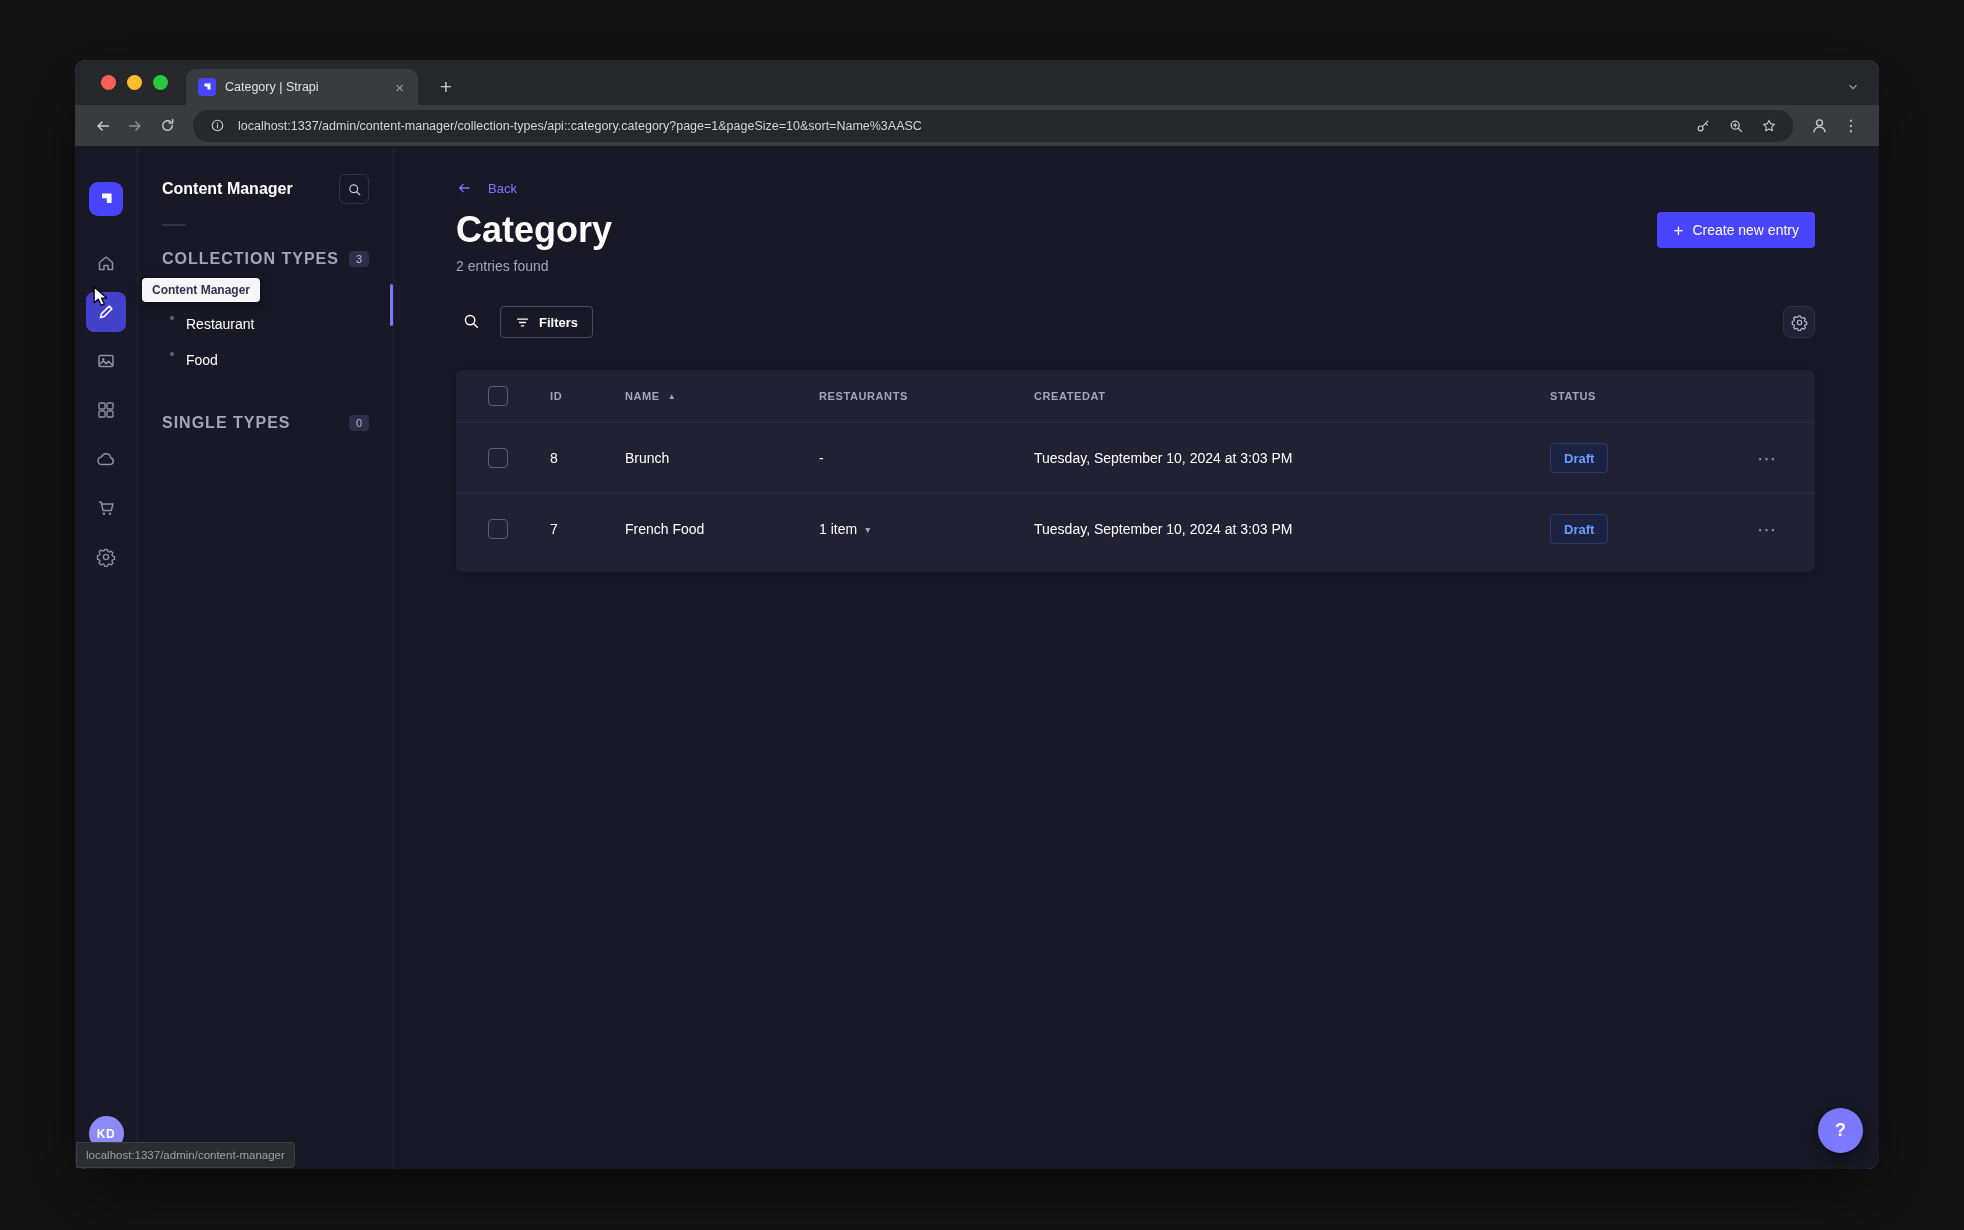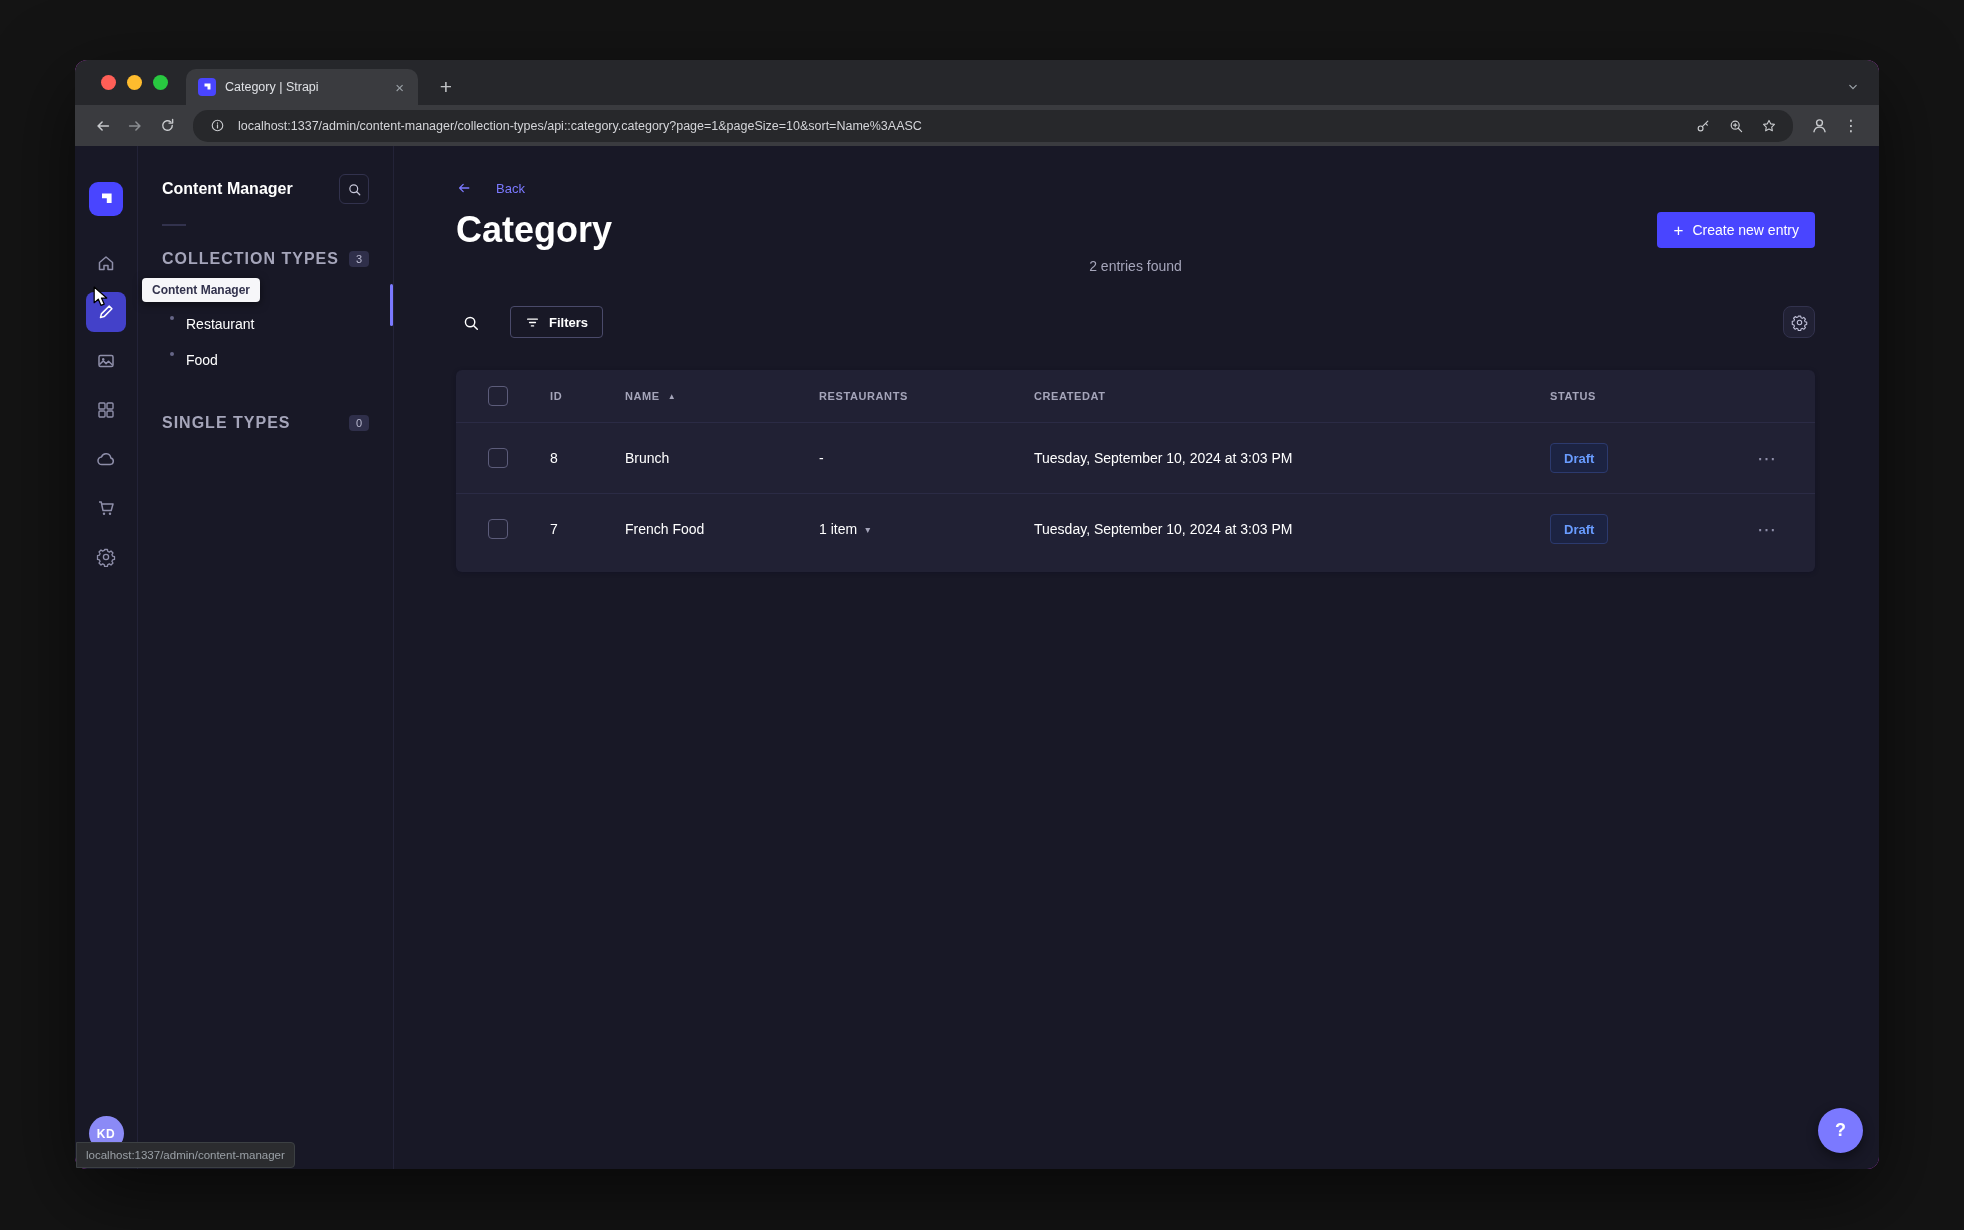--- a/index.html
+++ b/index.html
@@ -66,31 +66,31 @@
   .section-label { font-size:16px; letter-spacing:1px; color:#a5a5ba; font-weight:700; }
   .count-badge { background:#2f2f4a; color:#b9b9cf; font-size:11px; border-radius:4px; padding:2px 7px; }
   .nav-item { display:flex; align-items:flex-start; gap:12px; height:36px; padding-left:8px; border-radius:4px; font-size:14px; color:#fff; }
   .nav-item .dot { width:4px; height:4px; border-radius:50%; background:#666687; flex:none; }
   .nav-item.active { color:#7b79ff; }
   .nav-item.active .dot { background:#7b79ff; }
   .single-types { margin-top:26px; }
   .active-indicator { position:absolute; right:0; top:138px; width:3px; height:42px; background:#7b79ff; border-radius:2px; }
 
   .main { flex:1; min-width:0; padding:34px 64px 0 62px; }
-  .back-row { display:inline-flex; align-items:center; gap:24px; color:#7b79ff; font-size:13px; margin-bottom:12px; }
+  .back-row { display:inline-flex; align-items:center; gap:16px; color:#7b79ff; font-size:13px; margin-bottom:12px; }
   .title-row { display:flex; justify-content:space-between; align-items:flex-start; }
   .page-title { font-size:36px; font-weight:700; color:#fff; line-height:1.2; }
   .create-btn {
     background:#4945ff; color:#fff; font-size:14px; border:none; border-radius:4px;
     height:36px; padding:0 16px; display:flex; align-items:center; gap:9px; margin-top:4px; cursor:pointer;
   }
   .create-btn .plus { font-size:17px; font-weight:400; line-height:1; }
-  .subtitle { color:#a5a5ba; font-size:14px; margin-top:7px;text-align:center; }
-
-  .controls { display:flex; align-items:flex-end; gap:24px; margin-top:32px; }
+  .subtitle { color:#a5a5ba; font-size:14px; margin-top:7px; }
+
+  .controls { display:flex; align-items:flex-start; gap:14px; margin-top:32px; }
   .icon-btn-plain { width:30px; height:30px; display:grid; place-items:center; background:transparent; border:none; }
   .filters-btn {
     height:32px; padding:0 14px; border:1px solid #4a4a6a; border-radius:4px; background:transparent;
     color:#fff; font-size:13px; font-weight:600; display:flex; align-items:center; gap:9px;
   }
   .controls-spacer { flex:1; }
   .settings-btn { width:32px; height:32px; background:#212134; border:1px solid #32324d; border-radius:8px; display:grid; place-items:center; }
 
   .table { margin-top:32px; background:#212134; border-radius:6px; box-shadow:0 1px 4px rgba(14,14,33,.45); padding-bottom:8px; overflow:hidden; }
   .trow { display:grid; grid-template-columns:94px 75px 194px 215px 516px 1fr 95px; align-items:center; }

